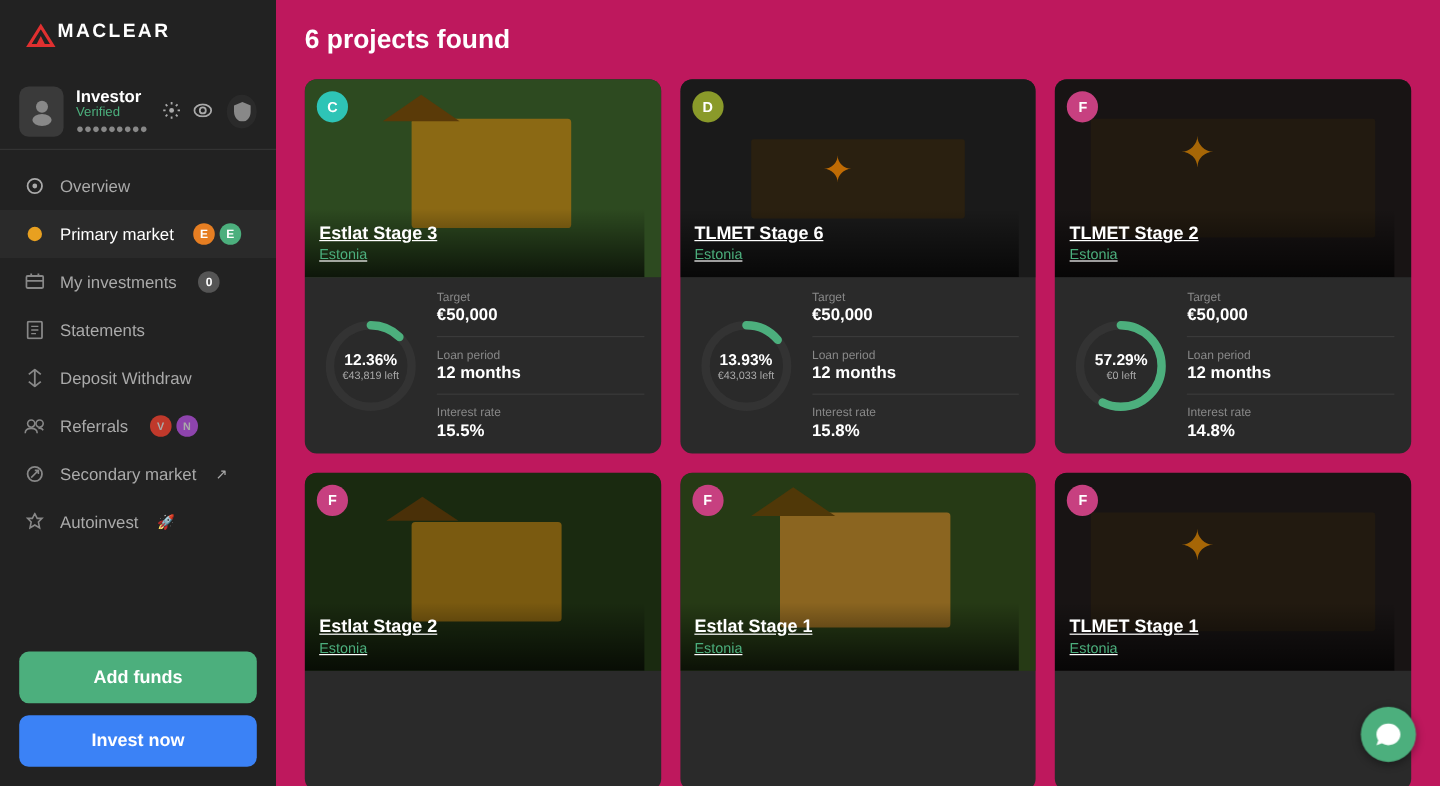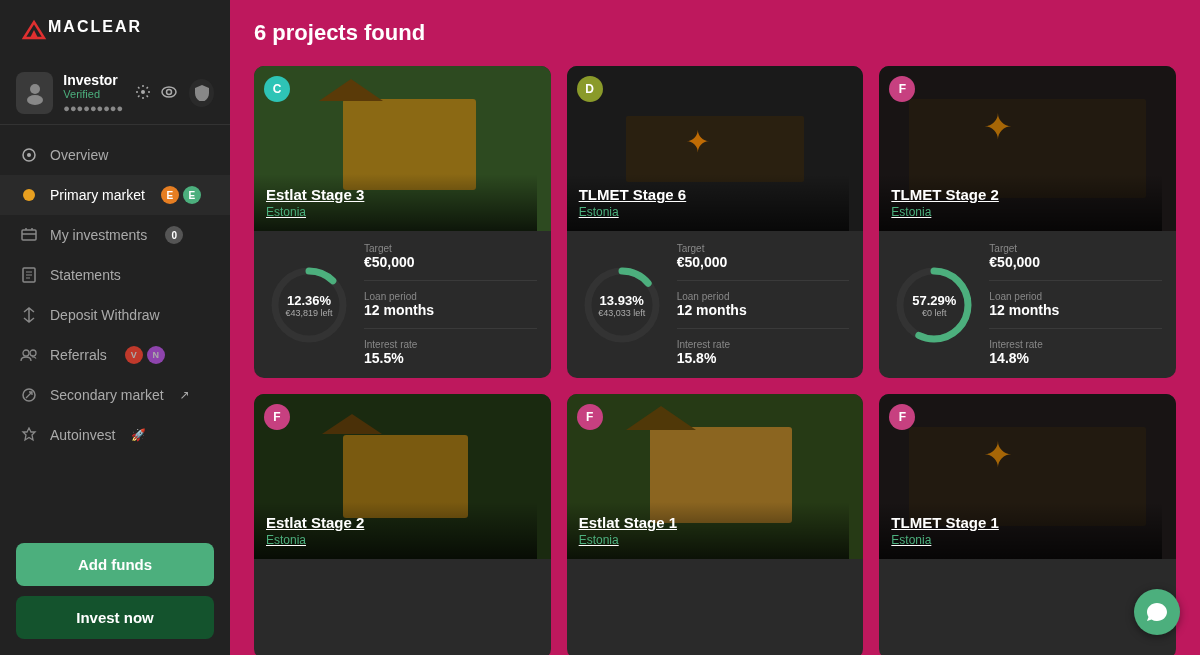--- a/index.html
+++ b/index.html
@@ -187,21 +187,21 @@
       border: none;
       border-radius: 8px;
       padding: 13px;
       font-size: 15px;
       font-weight: 600;
       cursor: pointer;
       width: 100%;
     }
 
     .btn-invest-now {
-      background: #14532d;
+      background: #3b82f6;
       color: #fff;
       border: none;
       border-radius: 8px;
       padding: 13px;
       font-size: 15px;
       font-weight: 600;
       cursor: pointer;
       width: 100%;
     }
 

